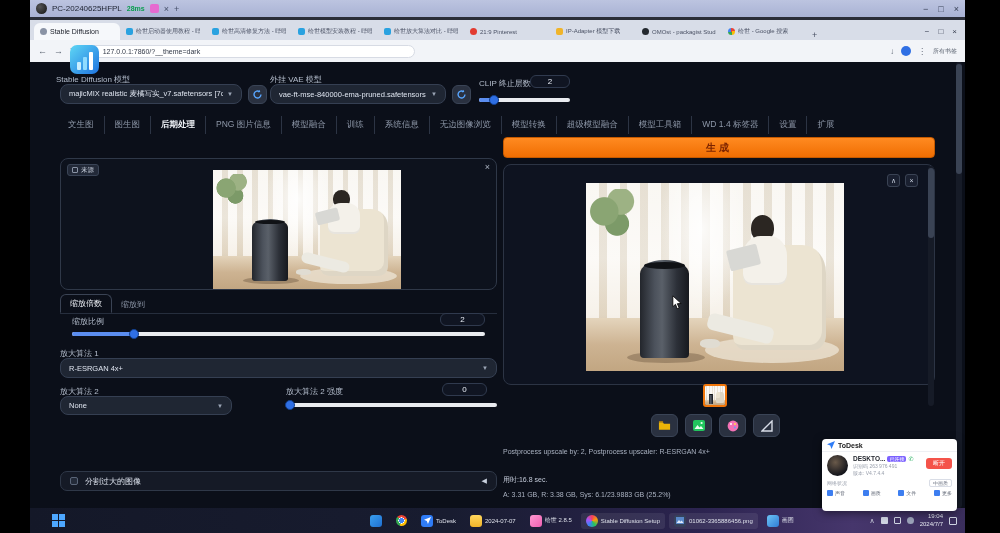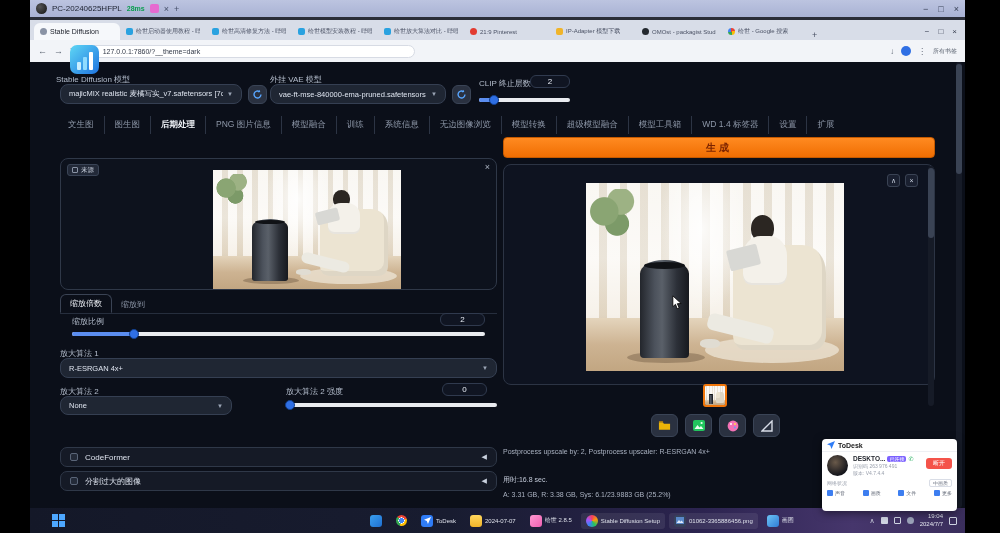--- a/index.html
+++ b/index.html
@@ -302,25 +302,20 @@
         <span class="val">None</span>
         <span class="caret">▼</span>
       </div>
       <div class="lbl" style="left:256px;top:324px;">放大算法 2 强度</div>
       <div class="pill" style="left:412px;top:321px;width:45px;height:13px;">0</div>
       <div class="slider" style="left:256px;top:341px;width:211px;">
         <span class="fill" style="width:0%;"></span>
           <span class="thumb" style="left:2%;"></span>
       </div>
 
-      <div class="acc" style="top:385px;">
-        <span class="chk"></span>
-        <span>CodeFormer</span>
-        <span class="arr">◀</span>
-      </div>
       <div class="acc" style="top:409px;">
         <span class="chk"></span>
         <span>分割过大的图像</span>
         <span class="arr">◀</span>
       </div>
 
       <div class="gen">生成</div>
 
       <div class="outbox">
         <div class="mini-btn" style="right:34px;top:9px;">∧</div>

